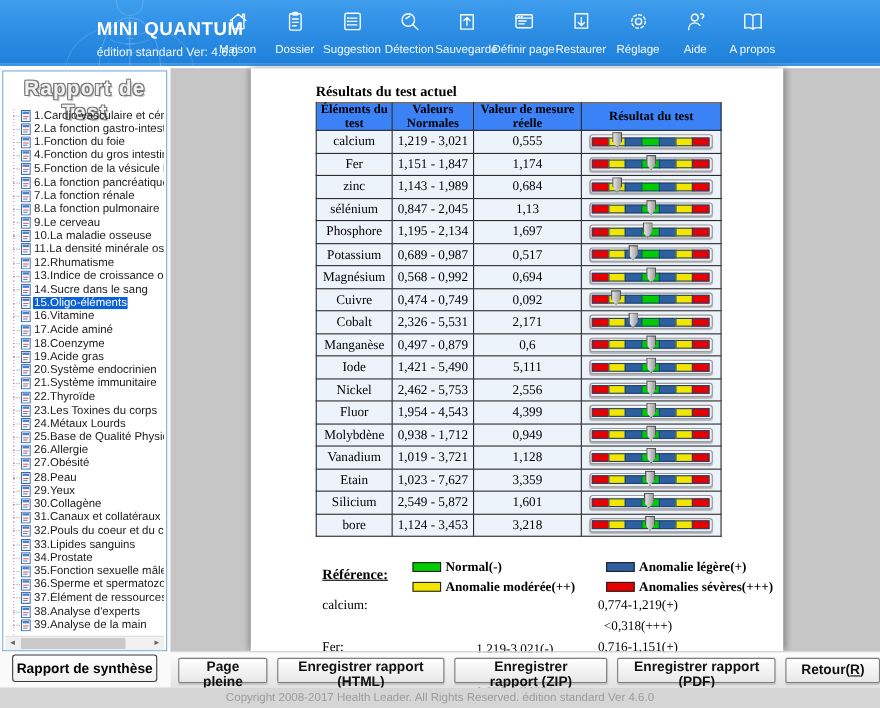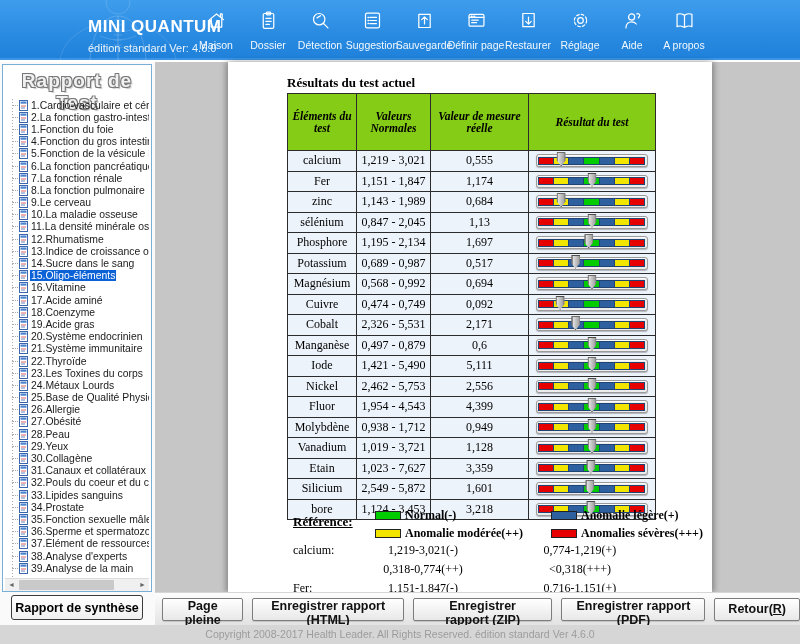--- a/index.html
+++ b/index.html
@@ -50,22 +50,22 @@
               font-family:"Liberation Sans", sans-serif; }
 
   
   .main { position:absolute; top:62px; left:155px; width:645px; height:530px; background:#c6c6c6; }
   .page { position:absolute; left:73px; top:0; width:484px; height:530px; background:#fff;
           box-shadow:-3px 0 5px rgba(0,0,0,.25), 3px 0 5px rgba(0,0,0,.25); }
   .report-title { position:absolute; left:59px; top:13px;
                   font-family:"Liberation Serif", serif; font-weight:bold; font-size:13px; color:#000; }
   .rtable { position:absolute; left:59px; top:31px; border-collapse:collapse;
             font-family:"Liberation Serif", serif; table-layout:fixed; }
-  .rtable th { border:1px solid #2b2b2b; background:#84cc16; font-size:11.5px;
-               font-weight:bold; height:17px; padding:16px 1px; color:#000;font-style:italic; }
+  .rtable th { border:1px solid #2b2b2b; background:#3b82f6; font-size:11.5px;
+               font-weight:bold; height:17px; padding:0 1px; color:#000; }
   .rtable td { border:1px solid #2b2b2b; background:#edf3fa; font-size:12px;
                text-align:center; height:20.5px; color:#000; padding:0; }
   .bar-cell { padding:2px 7px !important; }
   .bar-track { position:relative; height:13px; background:#ececec; border:1px solid #9a9a9a;
                border-radius:3px; display:flex; padding:1.5px 2px;
                box-shadow:inset 0 1px 1px rgba(255,255,255,.9), 0 1px 1px rgba(0,0,0,.25); }
   .seg { flex:1; border:1px solid #1f4474; margin-left:-1px; }
   .pointer { position:absolute; top:-3px; width:9px; height:14px; transform:translateX(-50%);
              background:linear-gradient(90deg,#e6e6e6,#9e9e9e); border:1px solid #4d4d4d;
              clip-path:polygon(0 0,100% 0,100% 58%,50% 100%,0 58%); z-index:2; }
@@ -74,21 +74,21 @@
   .legend-label { position:absolute; left:65px; top:452px; font-family:"Liberation Serif",serif;
                   font-weight:bold; font-size:13px;text-decoration:underline; }
   .legend-grid { position:absolute; left:147px; top:446px; display:grid;
                  grid-template-columns:176px auto; grid-row-gap:3px;
                  font-family:"Liberation Serif",serif; font-weight:bold; font-size:12px; }
   .legend-entry { display:flex; align-items:center; }
   .legend-swatch { width:26px; height:9px; border:1px solid #222; margin-right:4px; flex:none; }
   .ref-row { position:absolute; left:0; width:484px; font-family:"Liberation Serif",serif;
              font-size:12px; color:#000; }
   .ref-name { position:absolute; left:65px; }
-  .ref-v1 { position:absolute; left:115px; width:160px; text-align:center; }
+  .ref-v1 { position:absolute; left:115px; width:160px; text-align:right;margin-top:40px; }
   .ref-v2 { position:absolute; left:272px; width:160px; text-align:center; }
 
   
   .bottombar { position:absolute; top:592px; left:155px; width:645px; height:33px;
                background:linear-gradient(#fdfdfd,#e3e3e3); border-top:1px solid #d5d5d5;
                display:flex; align-items:center; gap:9px; padding-left:7px; }
   .bbtn { height:23px; background:linear-gradient(#ffffff,#e8e8e8); border:1px solid #7d7d7d;
           border-radius:2px; font-weight:bold; font-size:12.5px; padding:0 13px; cursor:pointer;
           font-family:"Liberation Sans", sans-serif; color:#111; box-shadow:0 1px 1px rgba(0,0,0,.15); }
   .ukey { text-decoration:underline; }
@@ -132,32 +132,32 @@
     <div class="nav-item">
       <span><svg viewBox="0 0 24 24">
             <rect x="6" y="4" width="12" height="17" rx="1.5"></rect>
             <rect x="9.5" y="2.5" width="5" height="3" rx="1"></rect>
             <path d="M9 9.5 H15 M9 13 H15 M9 16.5 H13"></path>
           </svg></span>
       <span class="nav-label">Dossier</span>
     </div>
     <div class="nav-item">
       <span><svg viewBox="0 0 24 24">
-            <circle cx="10.5" cy="10.5" r="6.5"></circle>
-            <path d="M15.2 15.2 L20.5 20.5 M8 9 L12 6.5"></path>
-          </svg></span>
-      <span class="nav-label">Détection</span>
-    </div>
-    <div class="nav-item">
-      <span><svg viewBox="0 0 24 24">
             <rect x="4" y="3.5" width="16" height="17" rx="2"></rect>
             <path d="M9 8.5 H16.5 M9 12 H16.5 M9 15.5 H16.5"></path>
             <path d="M7 8.5 H7.4 M7 12 H7.4 M7 15.5 H7.4" stroke-width="1.8"></path>
           </svg></span>
       <span class="nav-label">Suggestion</span>
+    </div>
+    <div class="nav-item">
+      <span><svg viewBox="0 0 24 24">
+            <circle cx="10.5" cy="10.5" r="6.5"></circle>
+            <path d="M15.2 15.2 L20.5 20.5 M8 9 L12 6.5"></path>
+          </svg></span>
+      <span class="nav-label">Détection</span>
     </div>
     <div class="nav-item">
       <span><svg viewBox="0 0 24 24">
             <path d="M5.5 5 H18.5 V20 H5.5 Z M12 16 V8 M8.8 11 L12 7.8 L15.2 11"></path>
           </svg></span>
       <span class="nav-label">Sauvegarde</span>
     </div>
     <div class="nav-item">
       <span><svg viewBox="0 0 24 24">
             <rect x="3.5" y="5" width="17" height="13.5" rx="1.5"></rect>

